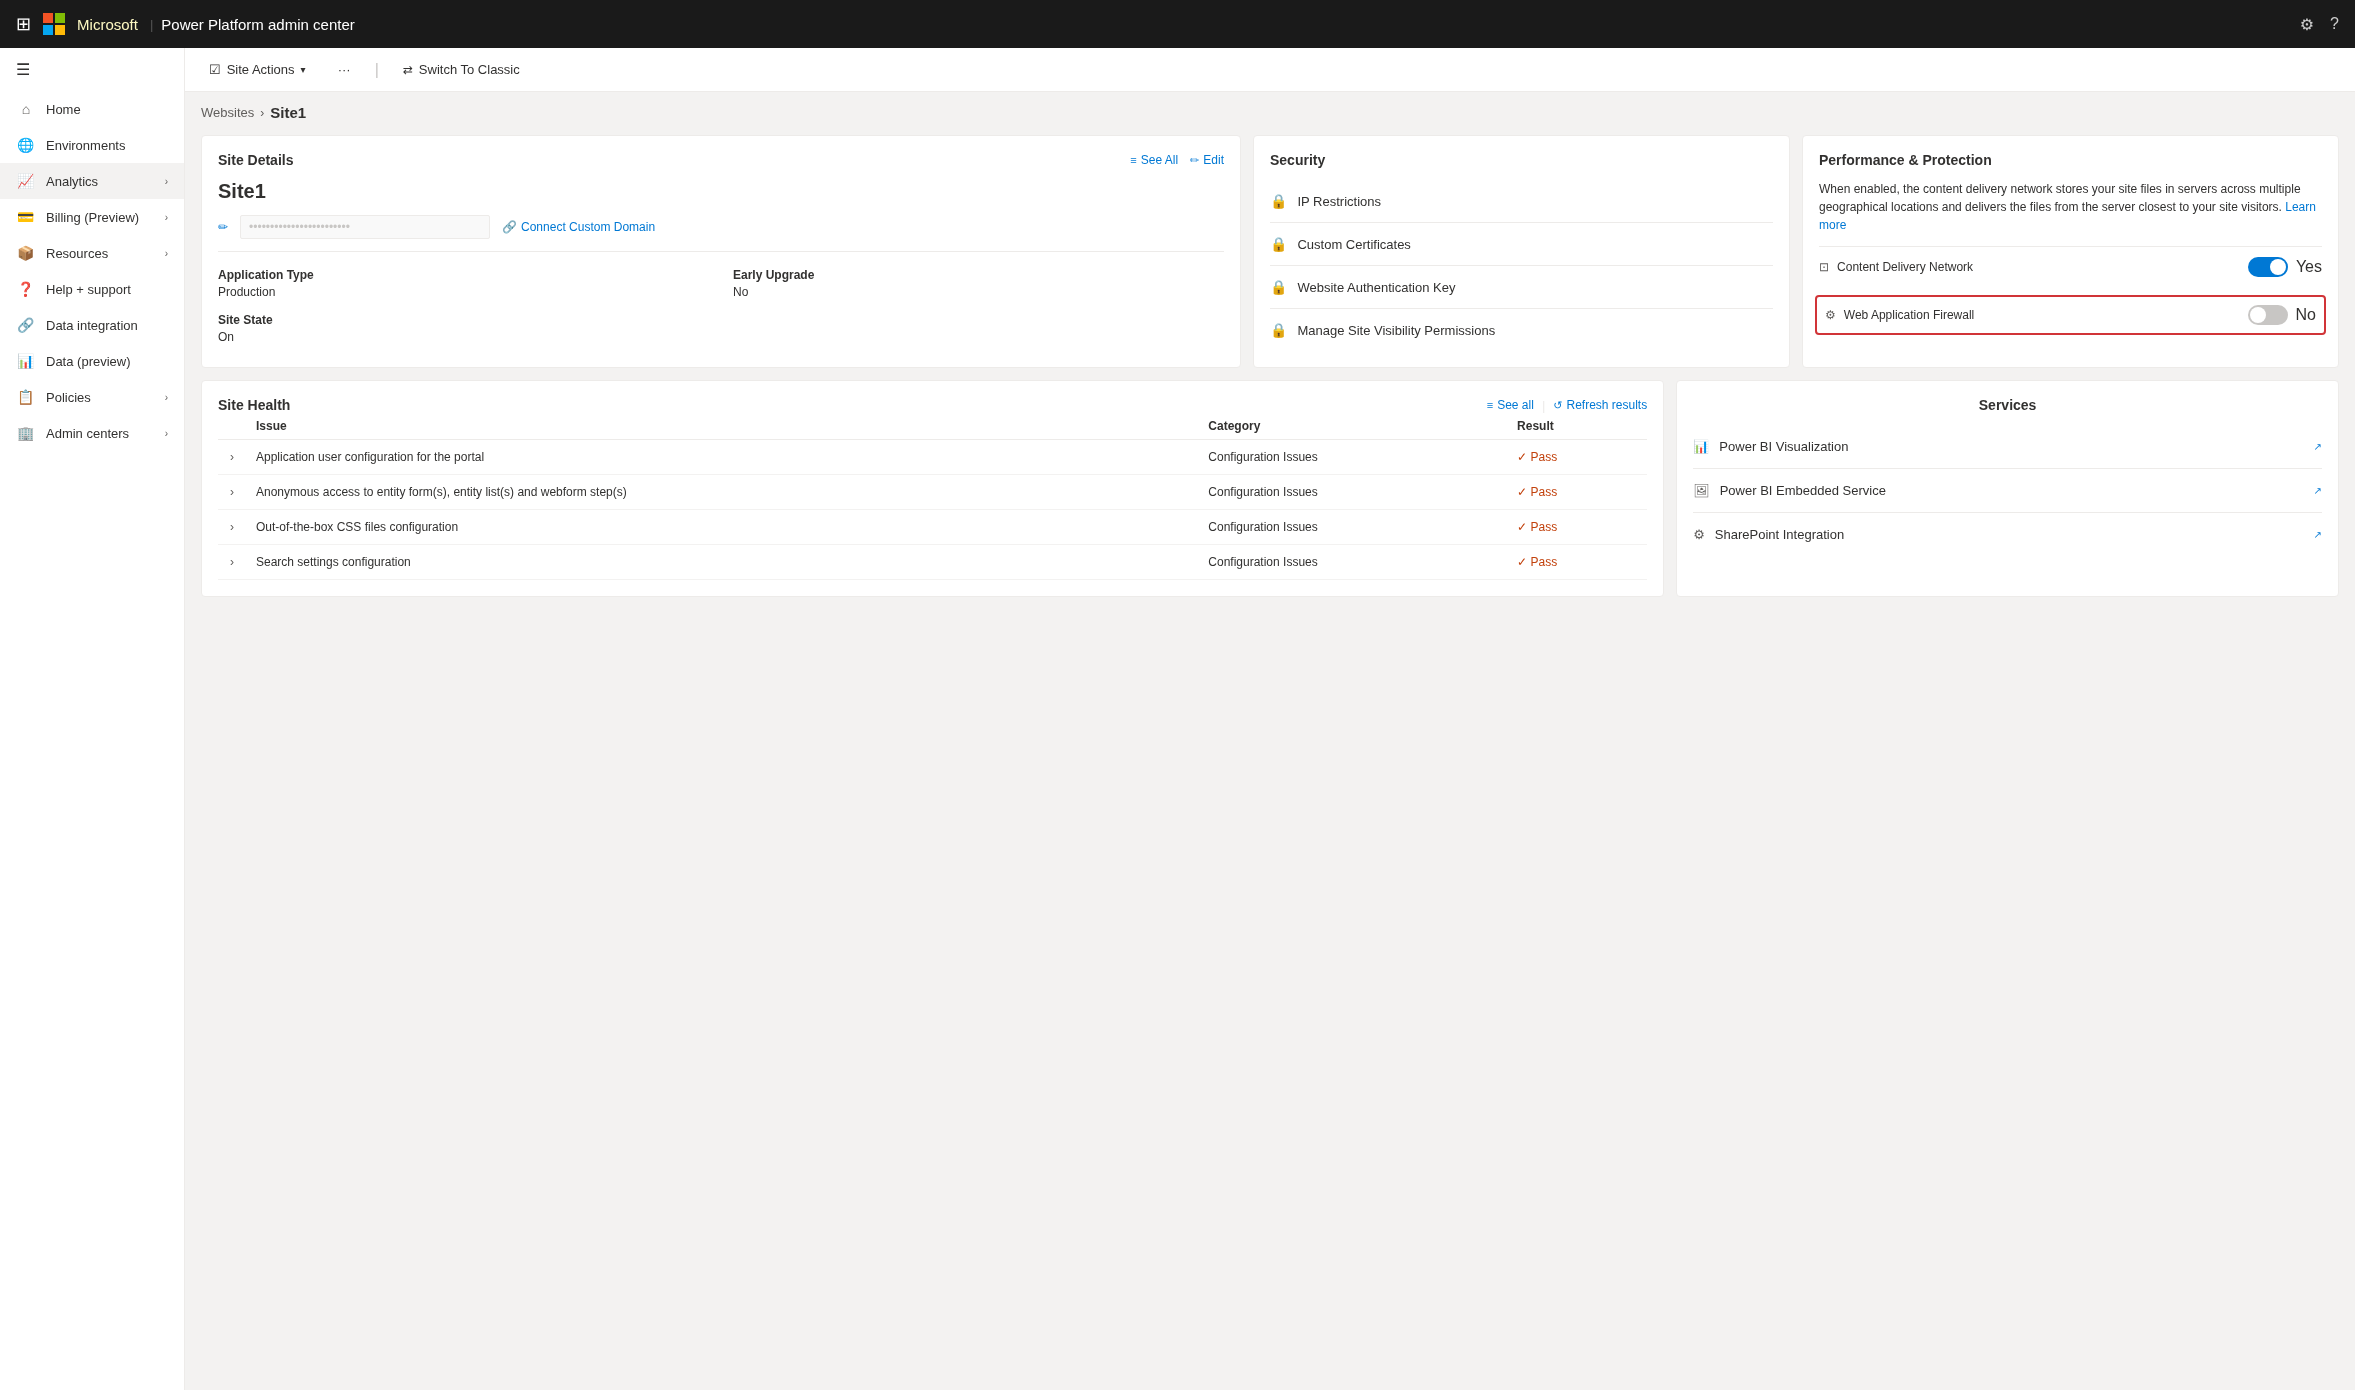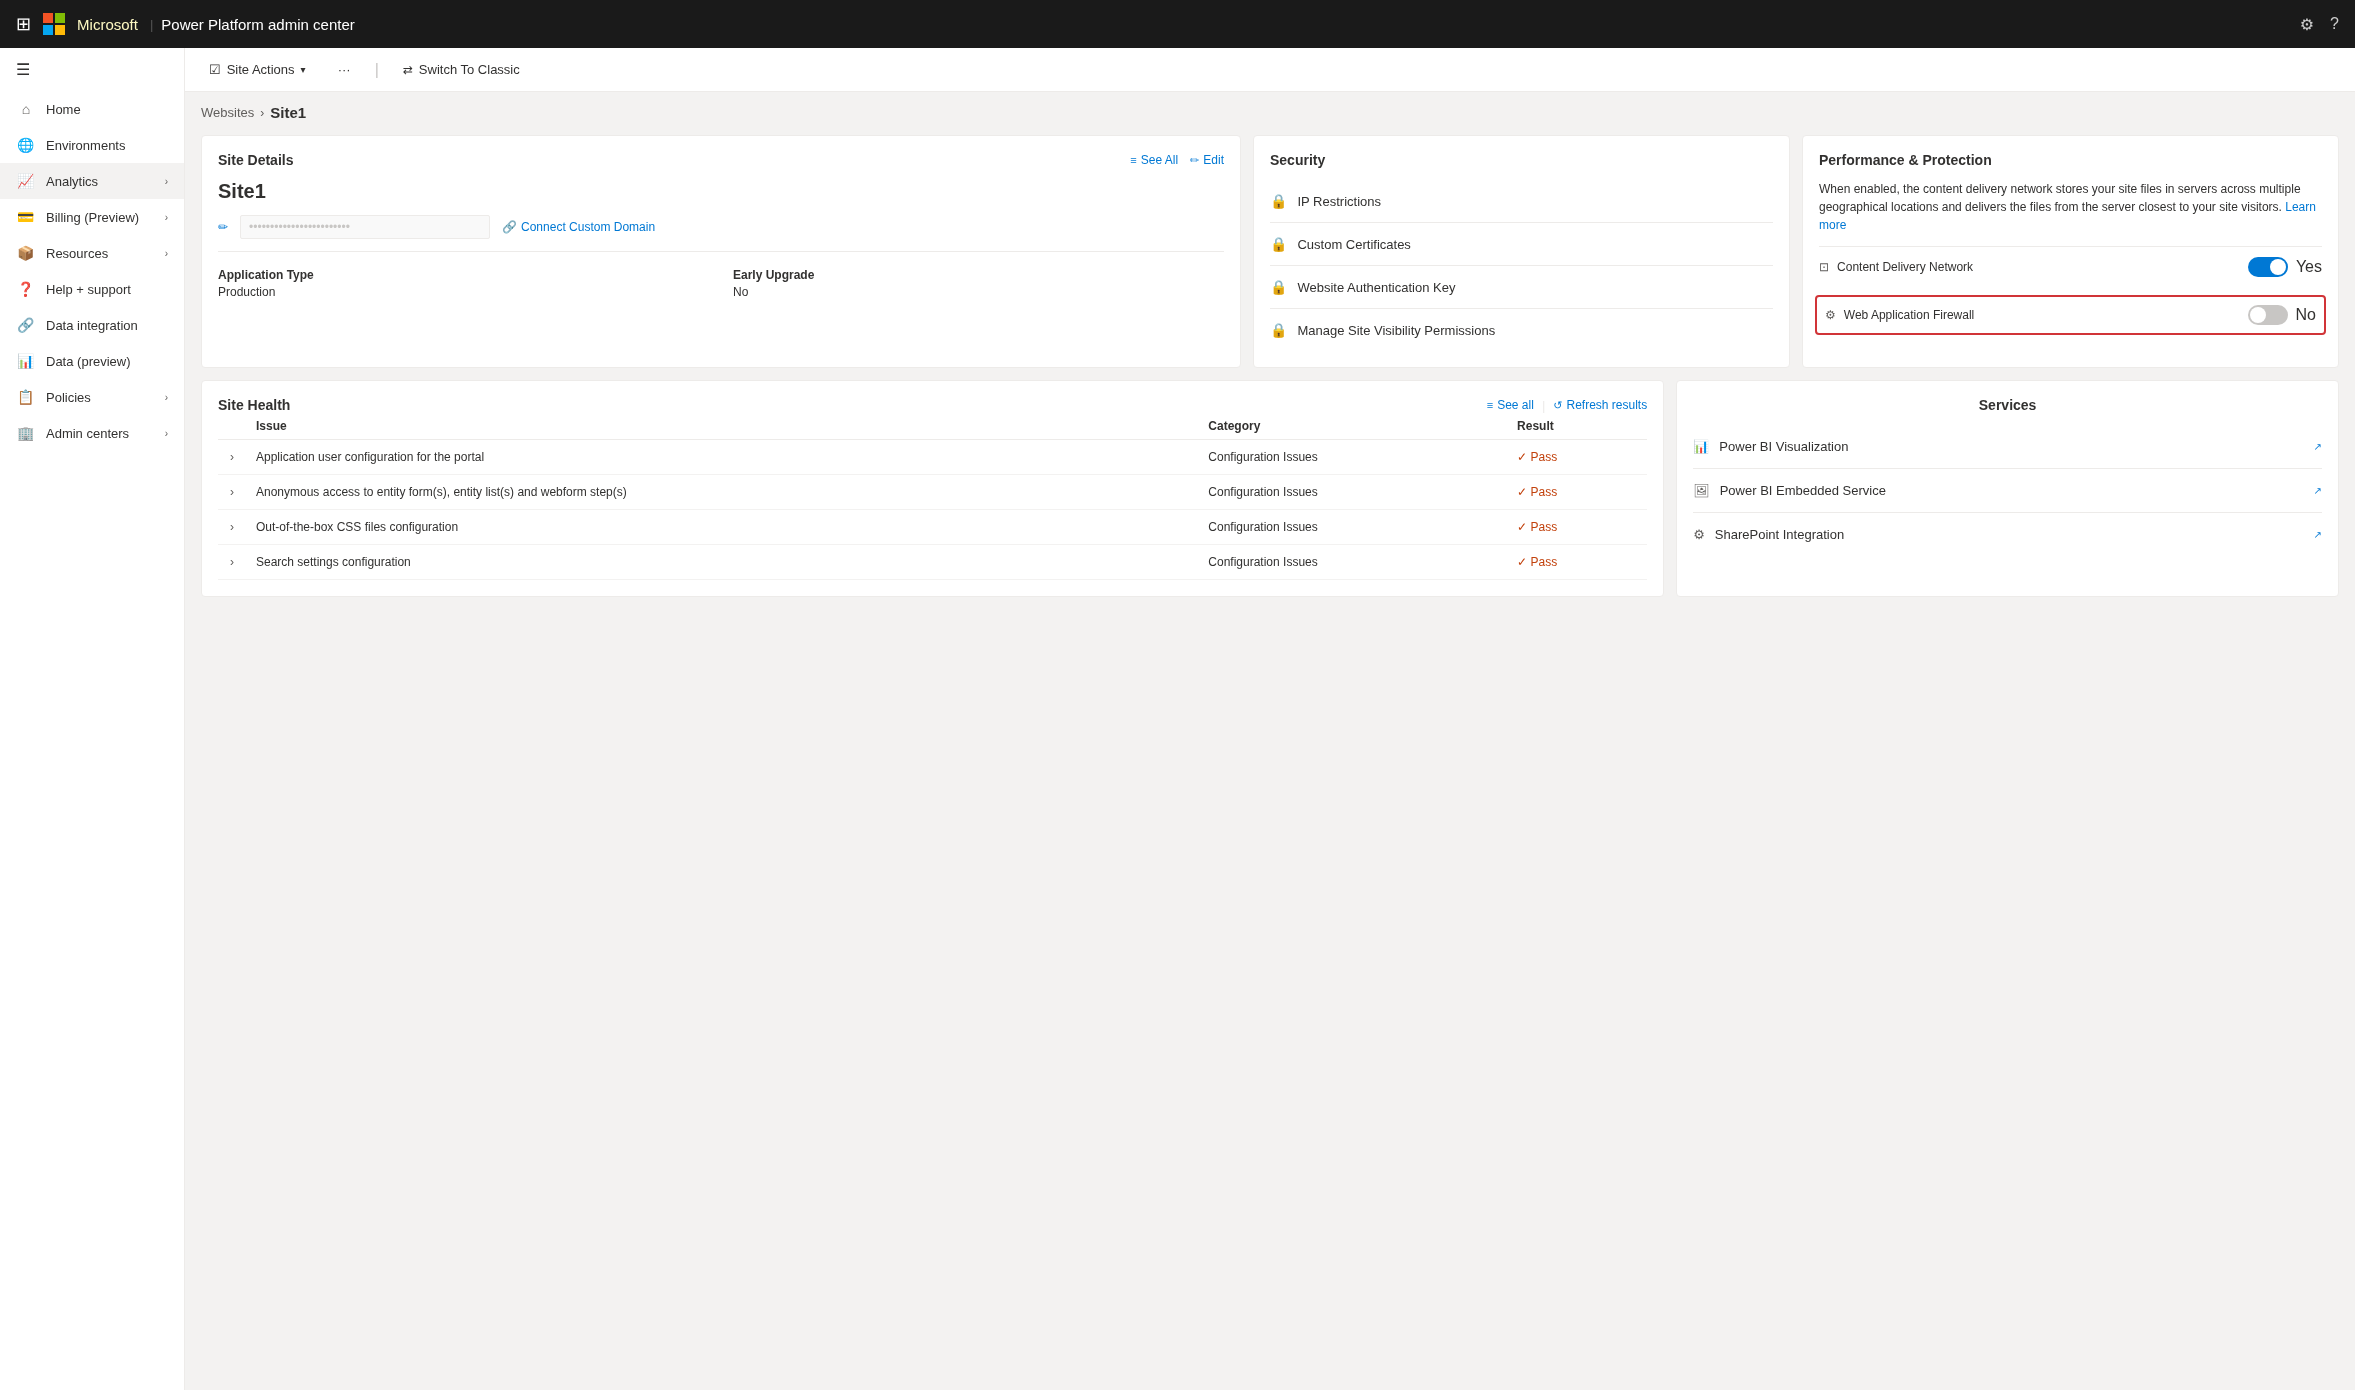--- a/index.html
+++ b/index.html
@@ -246,20 +246,24 @@
             </button>
           </div>
           <div class="site-fields">
             <div class="site-field">
               <label>Application Type</label>
               <span>Production</span>
             </div>
             <div class="site-field">
               <label>Early Upgrade</label>
               <span>No</span>
+            </div>
+            <div class="site-field">
+              <label>Site State</label>
+              <span>On</span>
             </div>
           </div>
         </div>
 
         <div class="card card-security">
           <div class="card-header">
             <span class="card-title">Security</span>
           </div>
           <ul class="security-list">
             <li class="security-item">

